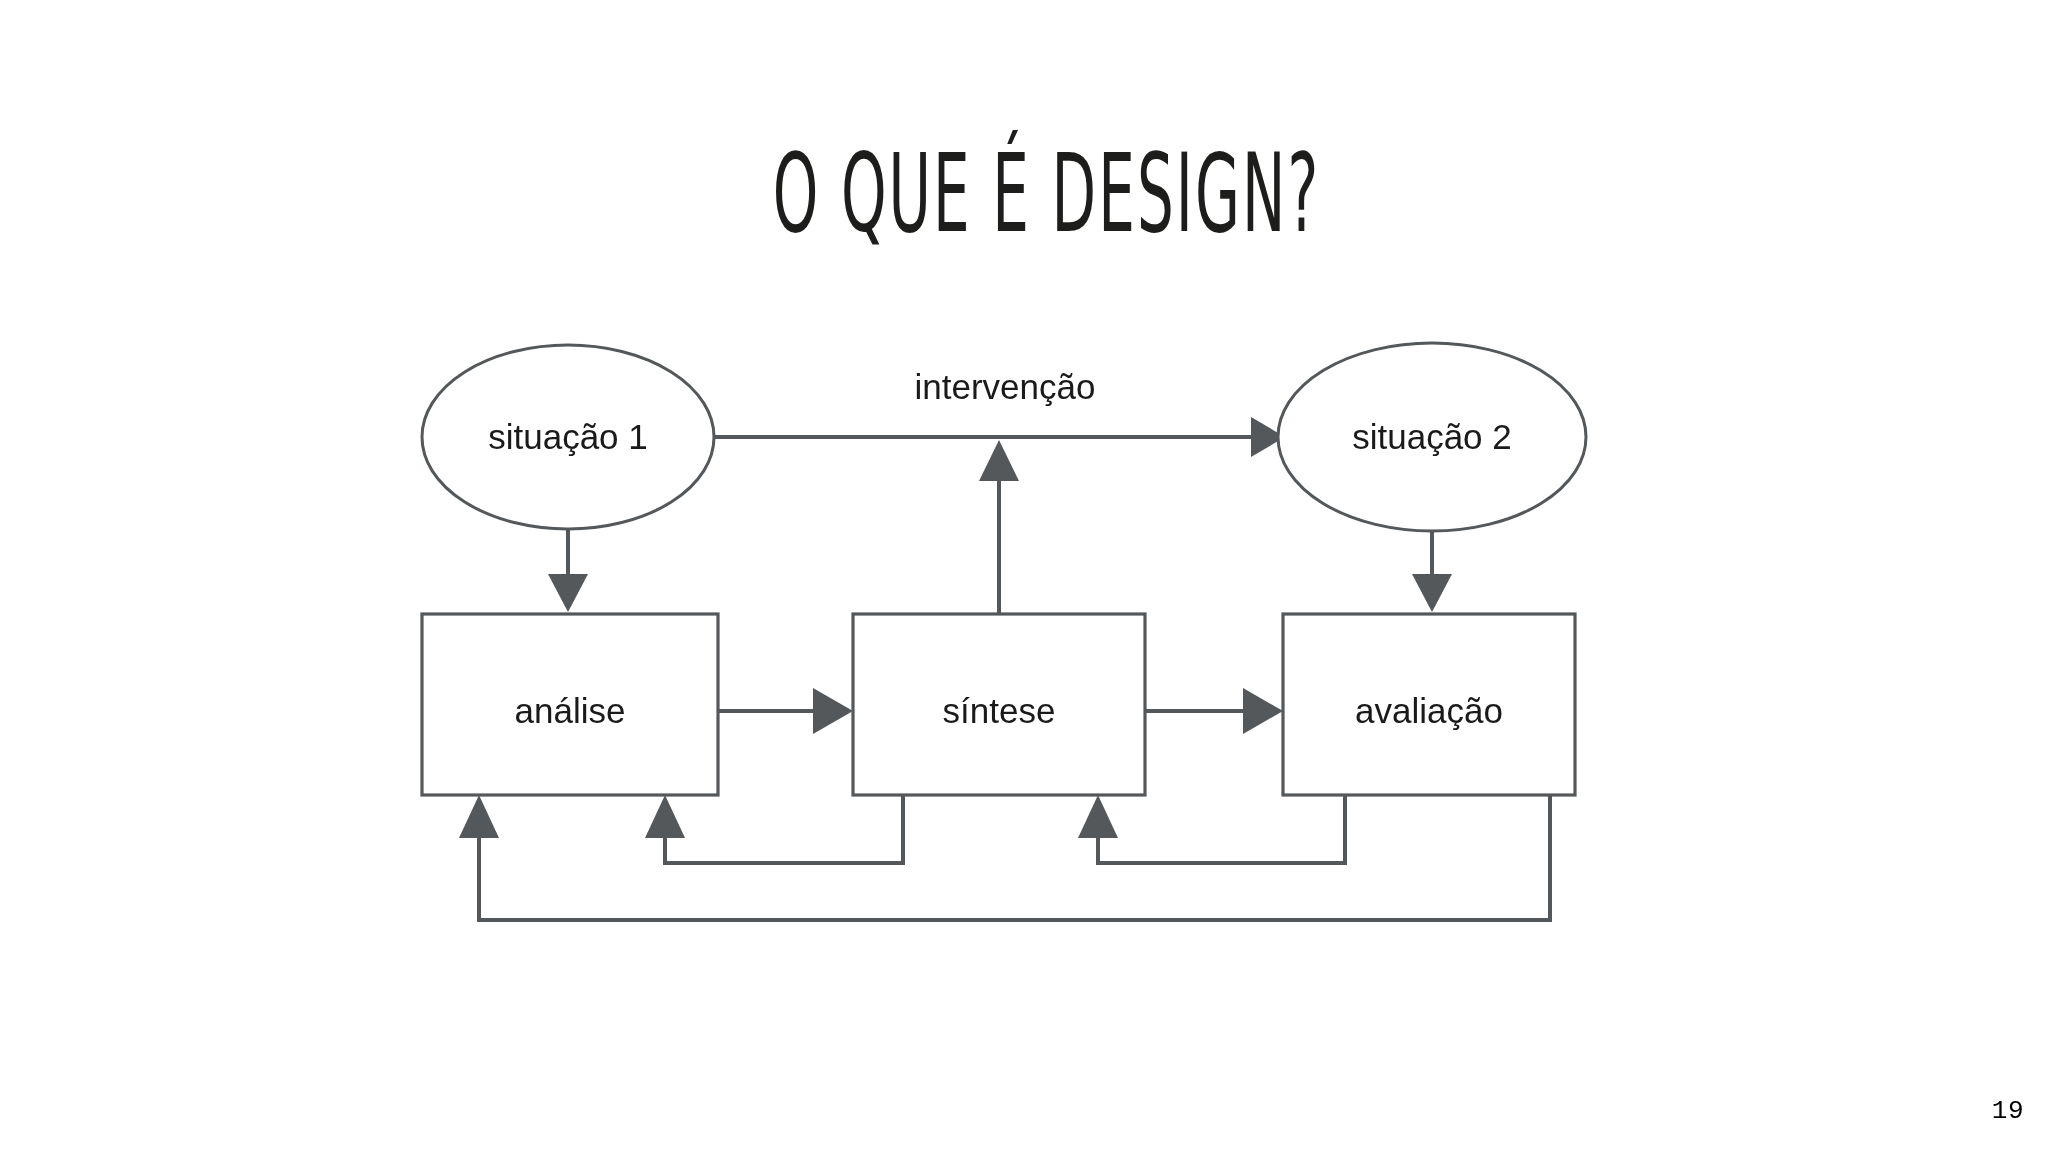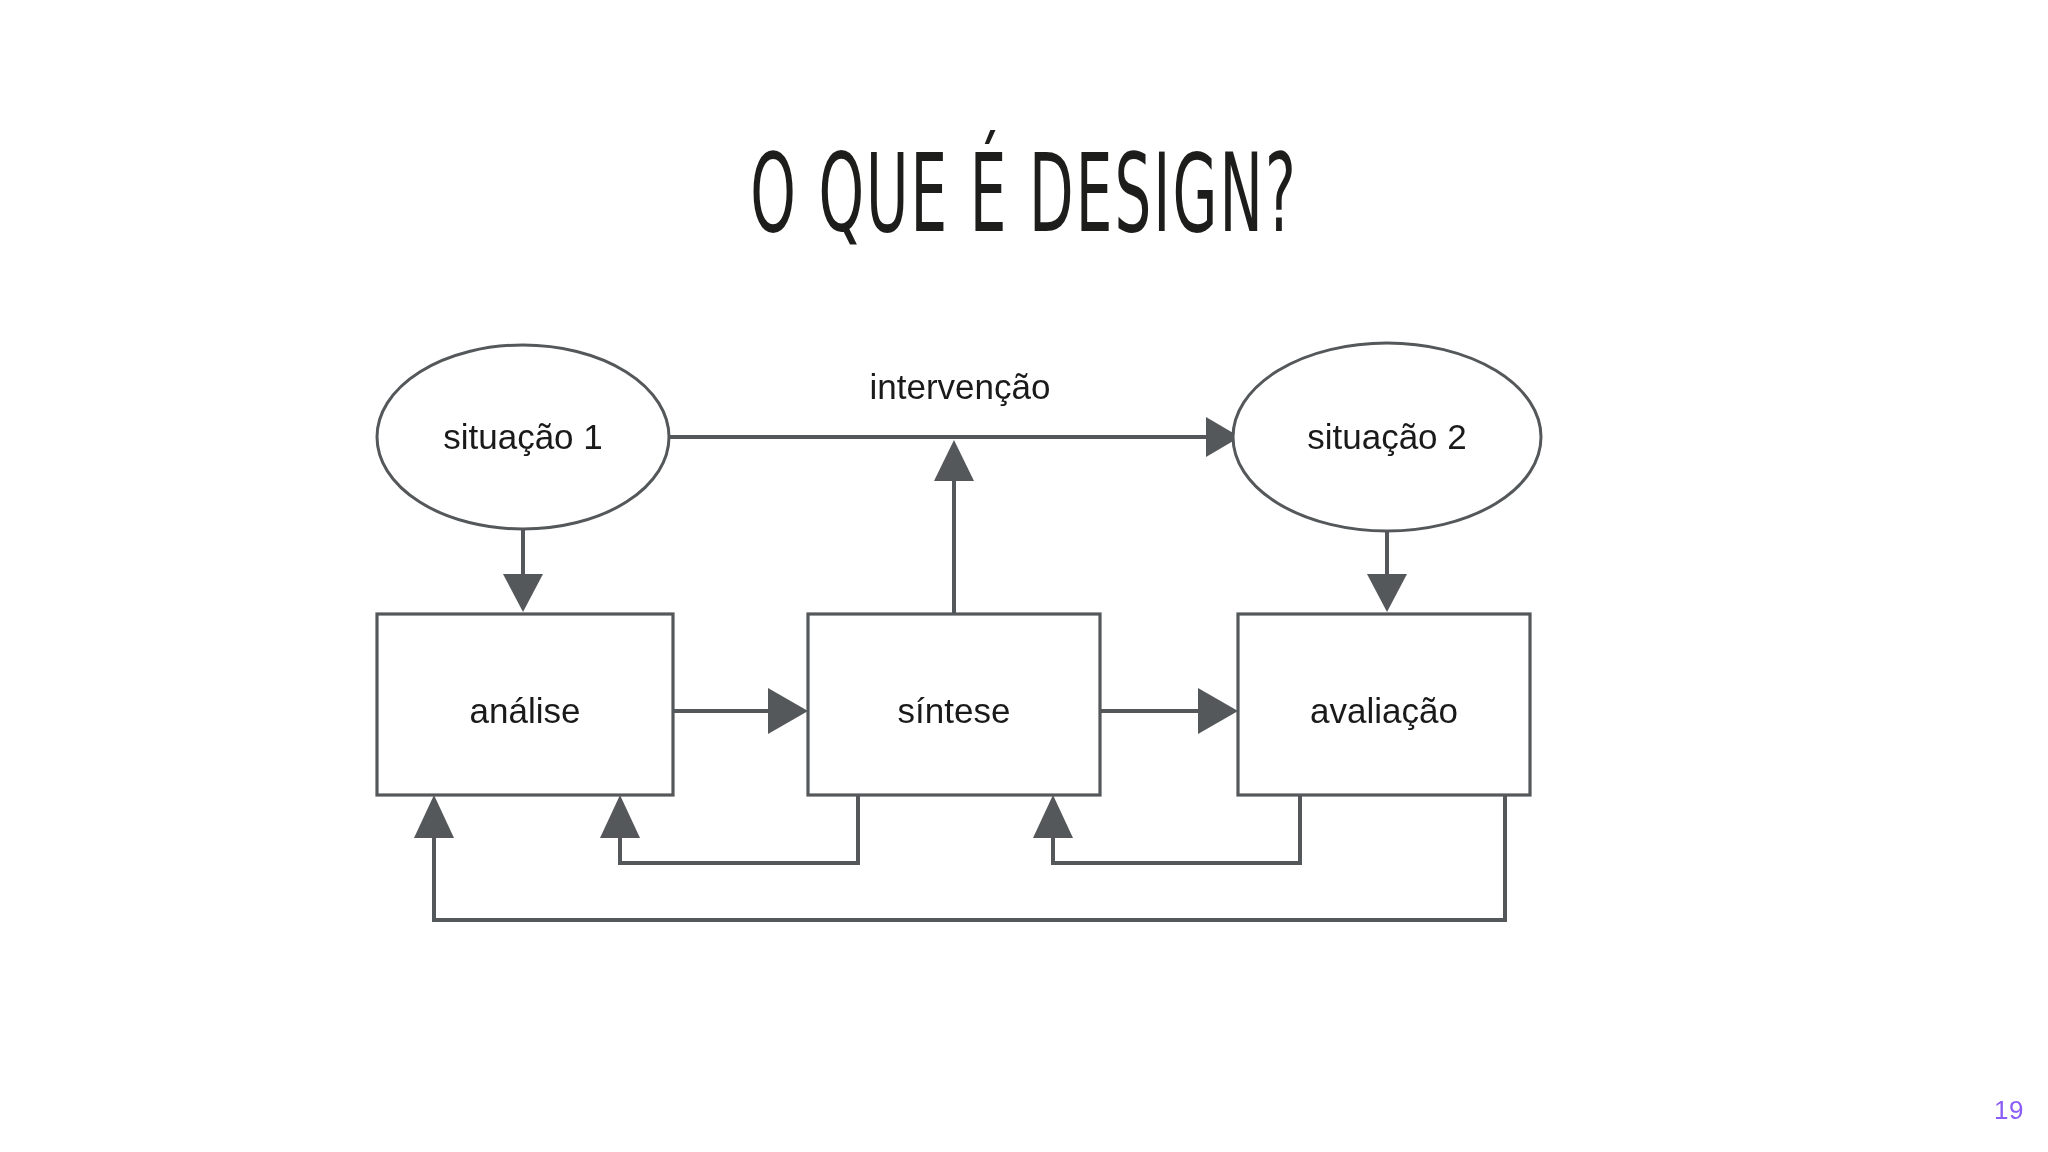--- a/index.html
+++ b/index.html
@@ -13,20 +13,21 @@
     position: relative;
     overflow: hidden;
     font-family: "Liberation Sans", sans-serif;
     background: #ffffff;
   }
 
   #slide {
     position: absolute;
     inset: 0;
     background: #ffffff;
+    margin-left: 45px;
   }
 
   
   #slide-title {
     position: absolute;
     left: 0;
     right: 0;
     top: 78px;
     text-align: center;
     font-family: "DejaVu Sans Condensed", "Liberation Sans Narrow", "Liberation Sans", sans-serif;
@@ -91,23 +92,23 @@
     fill: #1a1a1a;
     text-anchor: middle;
     dominant-baseline: middle;
   }
 
   
   #page-number {
     position: absolute;
     right: 24px;
     bottom: 26px;
-    font-family: Liberation Sans, sans-serif;
+    font-family: Liberation Mono, monospace;
     font-size: 26px;
-    color: #8b5cf6;
+    color: #000000;
     letter-spacing: 0.5px;
   }
 </style>
 </head>
 <body>
 
 <div id="slide">
 
   <h1 id="slide-title">O que é design?</h1>
 

